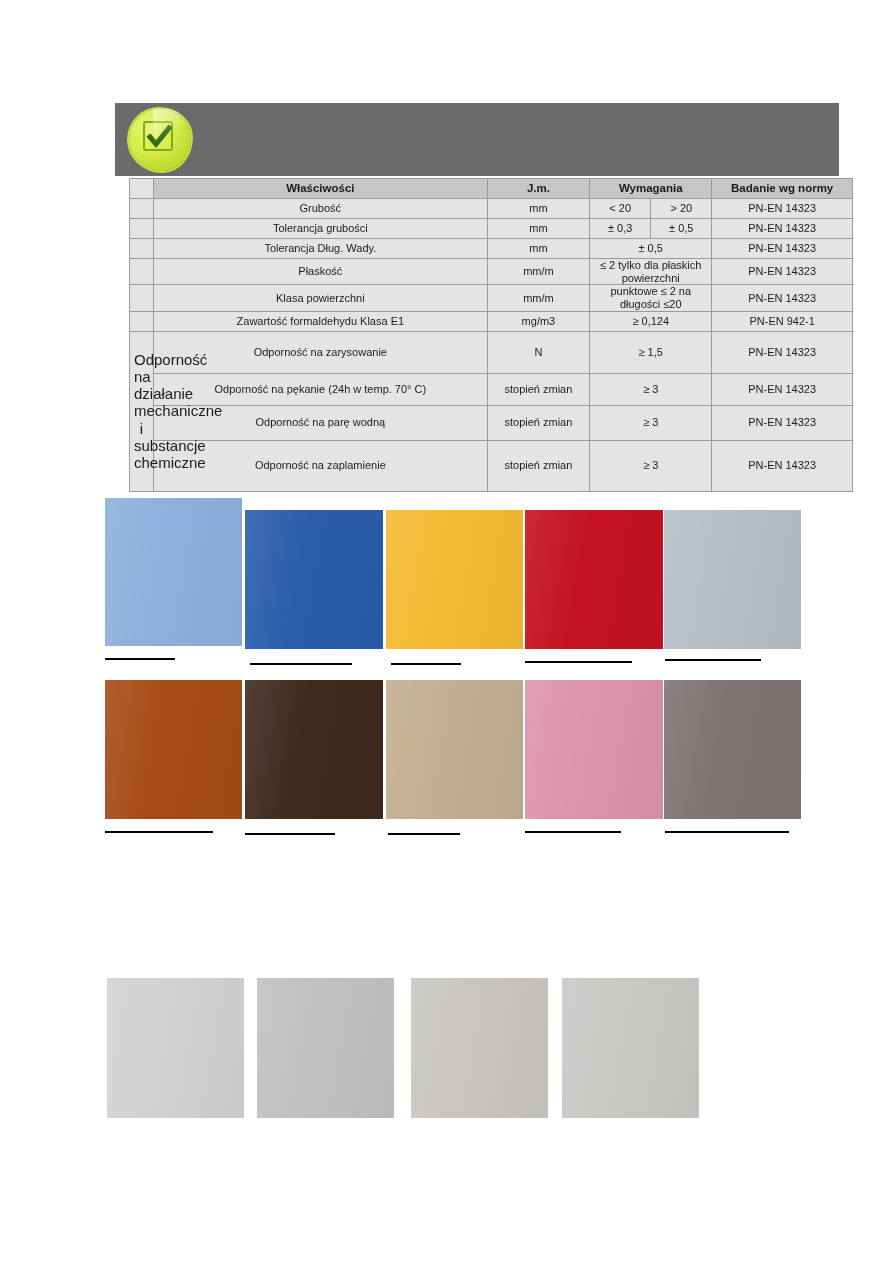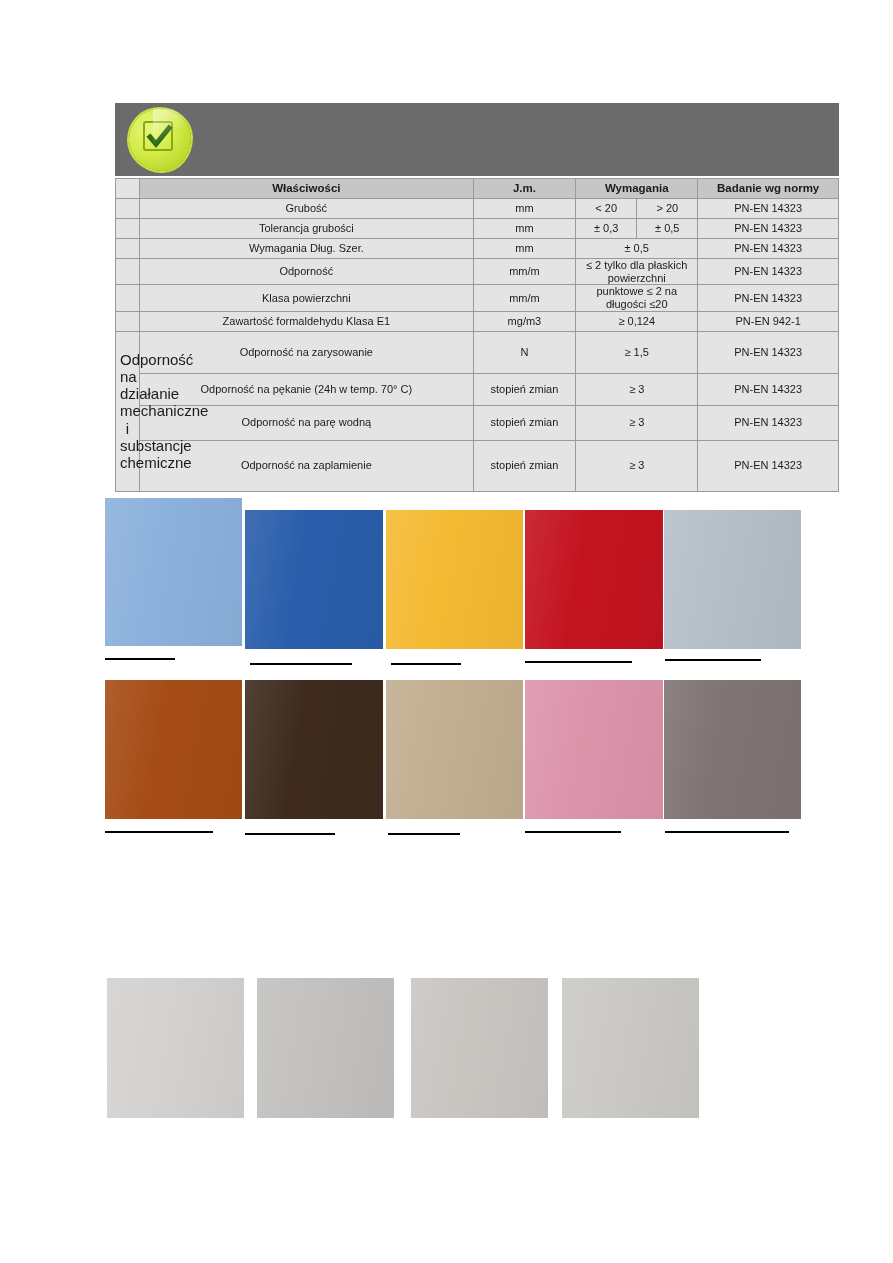--- a/index.html
+++ b/index.html
@@ -78,21 +78,21 @@
     width: 34px;
     height: 40px;
     background: linear-gradient(150deg, rgba(255,255,255,0.55), rgba(255,255,255,0) 62%);
     border-radius: 0 60% 40% 0 / 0 50% 50% 0;
     pointer-events: none;
   }
 
   
   .spec-table-wrap {
     position: absolute;
-    left: 115px;
+    left: 129px;
     top: 178px;
     width: 603px;
   }
   table.spec-table {
     border-collapse: collapse;
     width: 724px;
     table-layout: fixed;
     font-size: 11px;
     color: #1b1b1b;
   }
@@ -218,28 +218,28 @@
       <tr class="row-main">
         <td class="gutter-cell"></td>
         <td class="prop-bold">Tolerancja grubości</td>
         <td>mm</td>
         <td>± 0,3</td>
         <td>± 0,5</td>
         <td>PN-EN 14323</td>
       </tr>
       <tr class="row-main">
         <td class="gutter-cell"></td>
-        <td class="prop-bold">Wymagania Dług. Szer.</td>
+        <td class="prop-bold">Tolerancja Dług. Wady.</td>
         <td>mm</td>
         <td colspan="2">± 0,5</td>
         <td>PN-EN 14323</td>
       </tr>
       <tr class="row-main">
         <td class="gutter-cell"></td>
-        <td class="prop-bold">Odporność</td>
+        <td class="prop-bold">Płaskość</td>
         <td>mm/m</td>
         <td colspan="2">≤ 2 tylko dla płaskich powierzchni</td>
         <td>PN-EN 14323</td>
       </tr>
       <tr class="row-main">
         <td class="gutter-cell"></td>
         <td class="prop-bold">Klasa powierzchni</td>
         <td>mm/m</td>
         <td colspan="2">punktowe ≤ 2 na długości ≤20</td>
         <td>PN-EN 14323</td>

